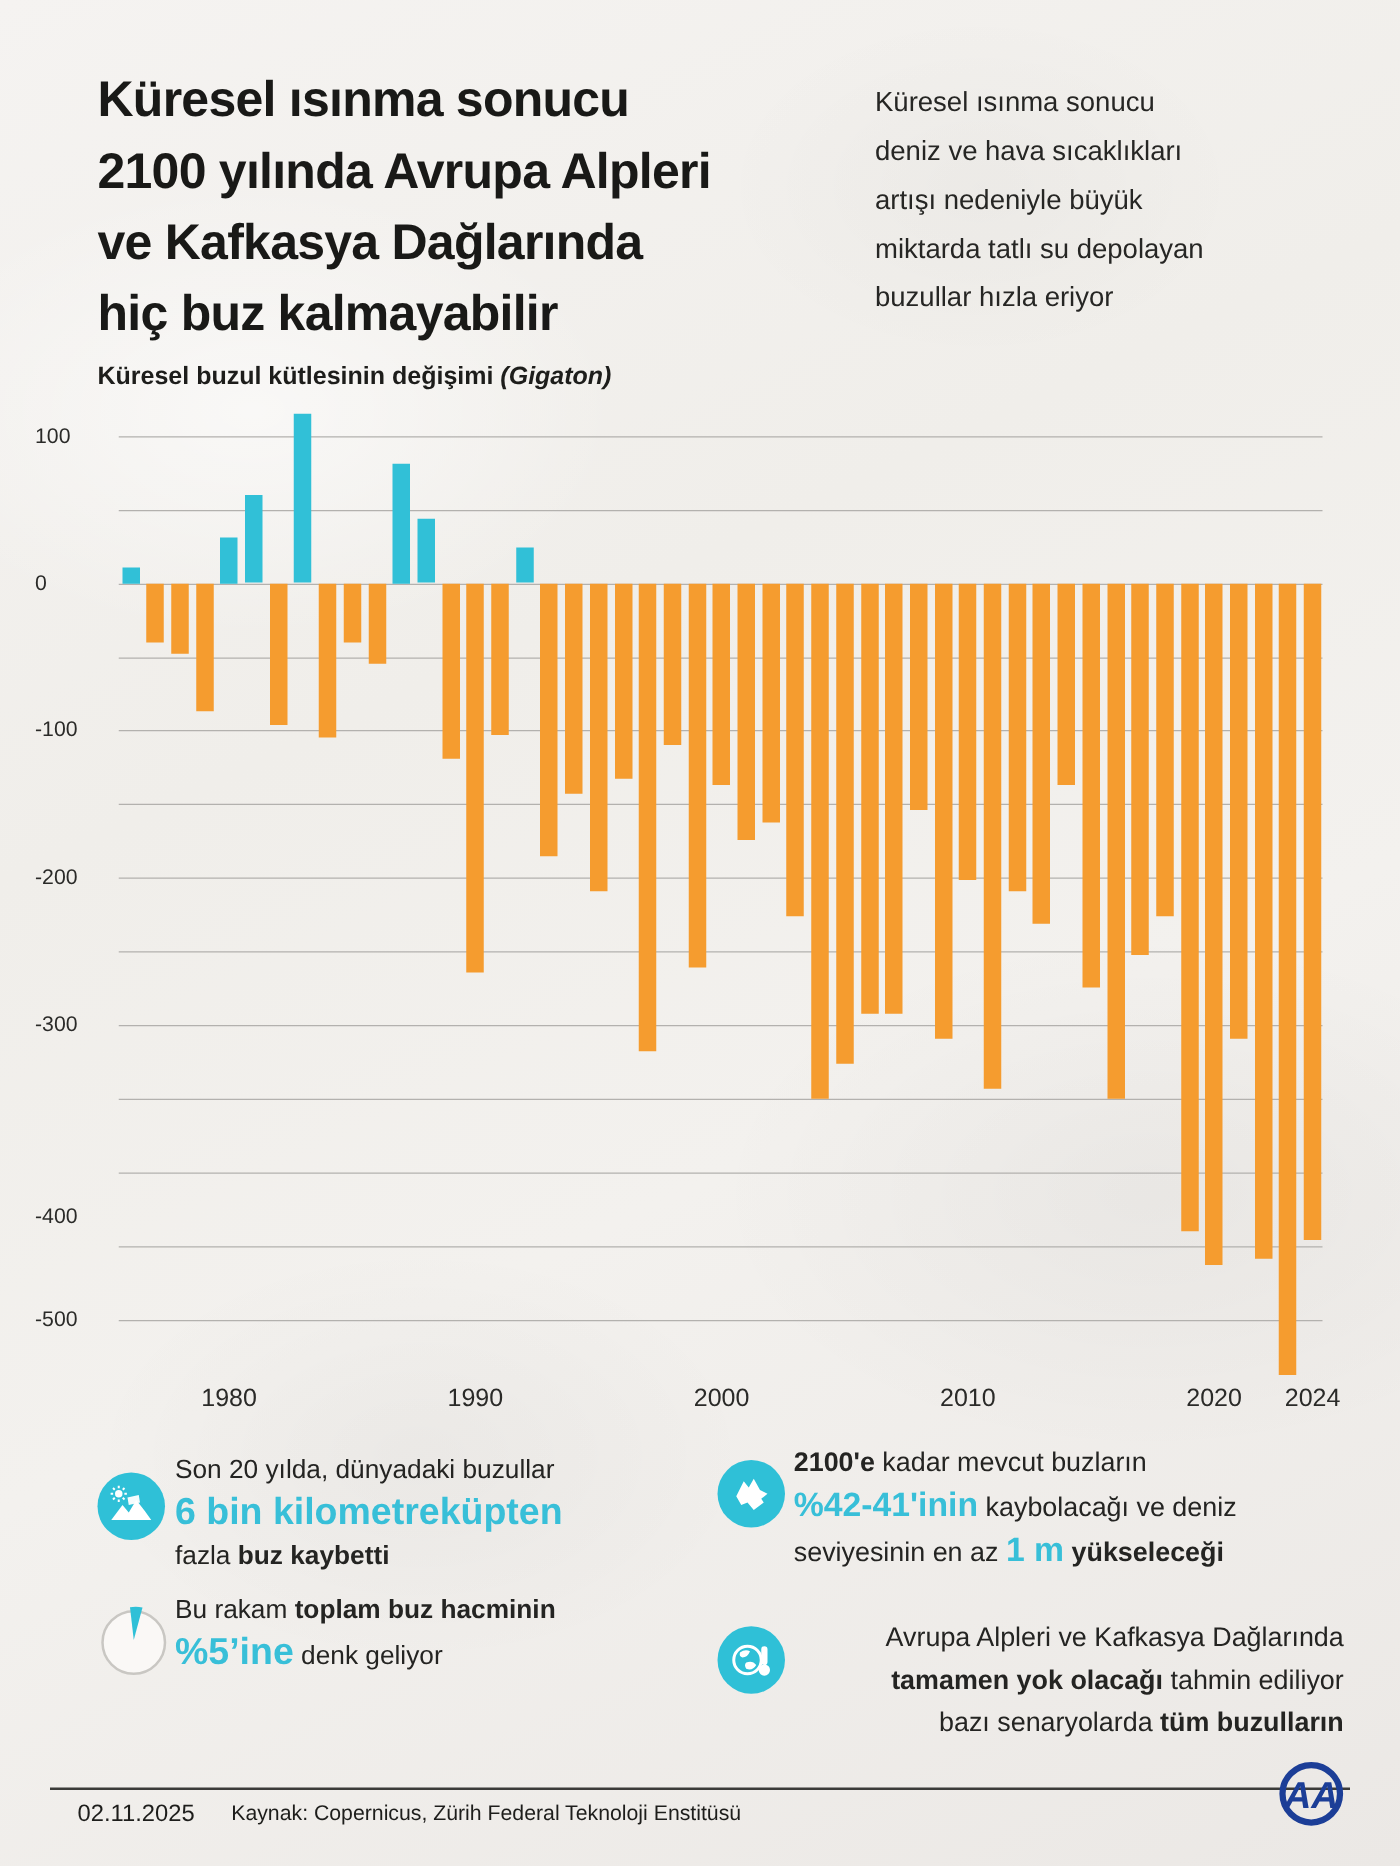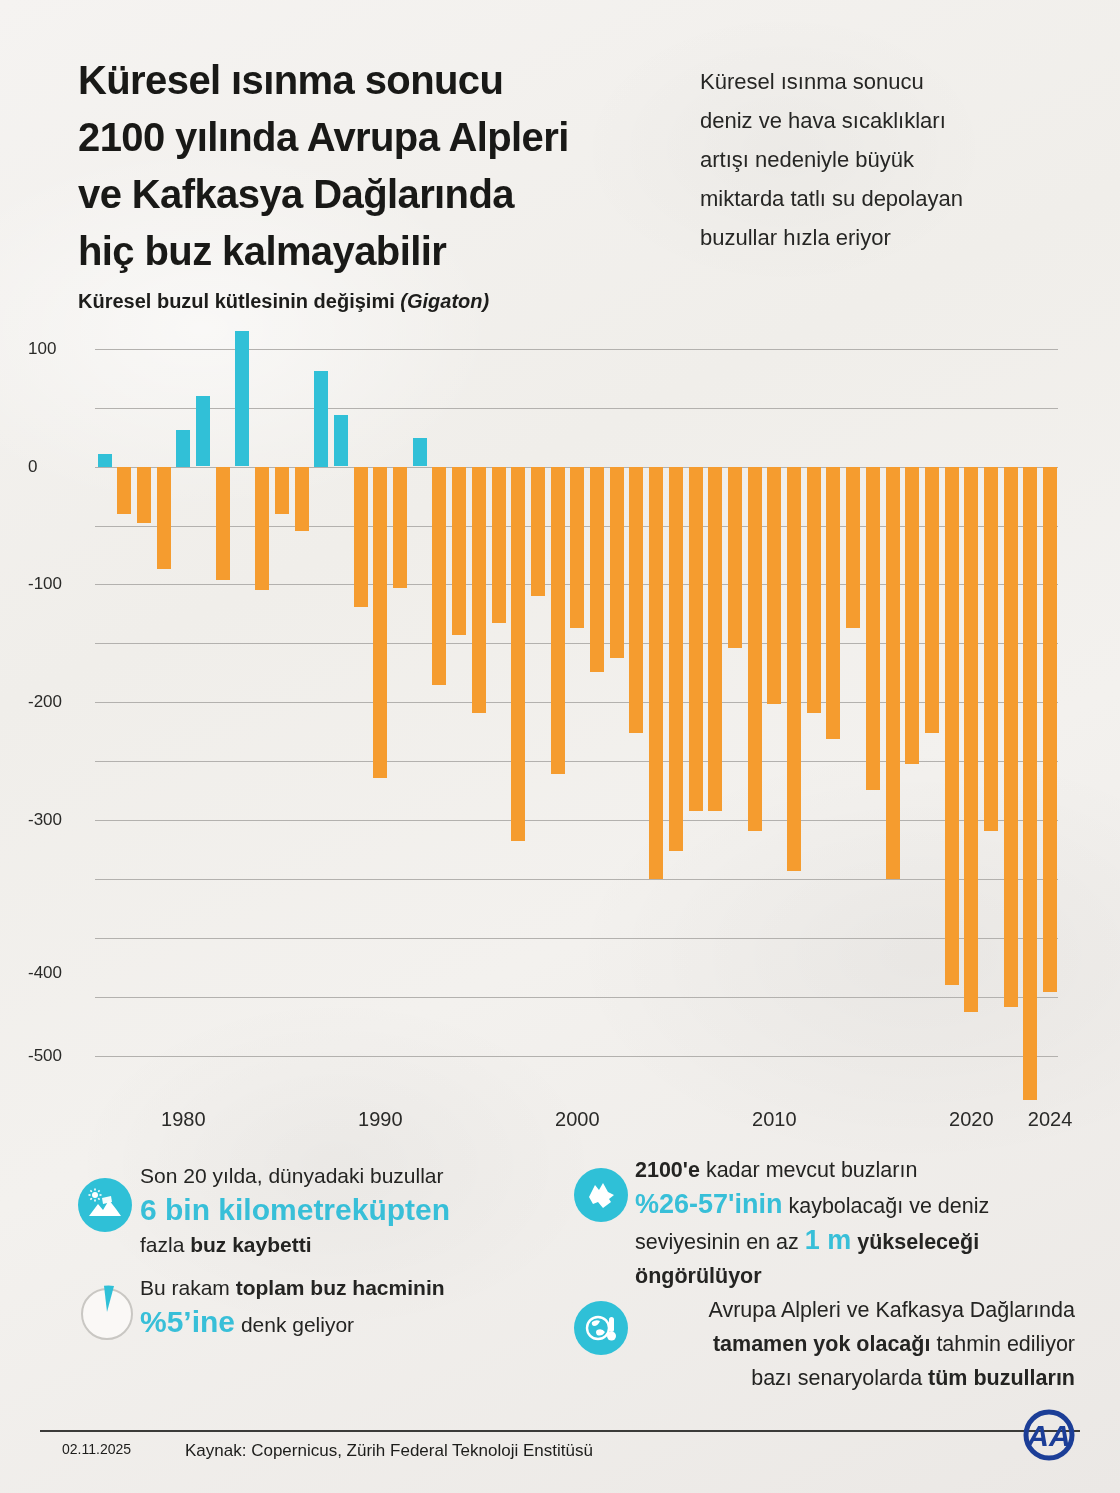--- a/index.html
+++ b/index.html
@@ -35,21 +35,21 @@
   .an-left .line{font-size:21px;line-height:32px;color:#242422;}
   .an-right .line{font-size:21.5px;line-height:34px;color:#242422;}
   .b{font-weight:700;}
   .cb{font-weight:700;font-size:30px;line-height:36px;color:#38bfd8;}
   .cb2{font-weight:700;font-size:27px;color:#38bfd8;}
   .icon-circle{position:absolute;width:54px;height:54px;border-radius:50%;
     background:#2fc0d7;display:flex;align-items:center;justify-content:center;}
   .icon-plain{position:absolute;width:58px;height:58px;}
   
   .footer-rule{left:40px;top:1430px;width:1040px;height:2px;background:#3b3b39;}
-  .footer-date{left:62px;top:1441px;font-size:14px;color:#1d1d1b;}
+  .footer-date{left:62px;top:1441px;font-size:19px;color:#1d1d1b;}
   .footer-source{left:185px;top:1441px;font-size:17px;color:#1d1d1b;}
   .aa-logo{left:1018px;top:1406px;width:62px;height:62px;}
 </style>
 </head>
 <body>
 
 <div class="page">
 
   <div class="abs title">Küresel ısınma sonucu
 2100 yılında Avrupa Alpleri
@@ -179,23 +179,22 @@
       <span class="line"><span class="cb">%5’ine</span><span> denk geliyor</span></span>
     </div>
 
   <div class="abs icon-circle" style="left:574px;top:1168px;">
     <svg width="40" height="40" viewBox="0 0 40 40">
       <path fill="#ffffff" d="M8,22 L14,10 L18,15 L22,8 L27,17 L33,20 L28,24 L30,27 L22,33 L17,27 L12,29 Z"></path>
     </svg>
   </div>
   <div class="abs annot-text an-right" style="left:635px;top:1153px;width:440px;">
       <span class="line"><span class="b">2100'e</span><span> kadar mevcut buzların</span></span>
-      <span class="line"><span class="cb2">%26-57'inin</span><span> kaybolacağı ve deniz</span></span>
+      <span class="line"><span class="cb2">%42-41'inin</span><span> kaybolacağı ve deniz</span></span>
       <span class="line"><span>seviyesinin en az </span><span class="cb2">1 m</span><span> </span><span class="b">yükseleceği</span></span>
-      <span class="line"><span class="b">öngörülüyor</span></span>
     </div>
 
   <div class="abs icon-circle" style="left:574px;top:1301px;">
     <svg width="40" height="40" viewBox="0 0 40 40">
       <circle cx="17" cy="20" r="11" fill="none" stroke="#ffffff" stroke-width="2.4"></circle>
       <path fill="#ffffff" d="M11,14 Q15,11 19,13 Q17,18 13,18 Q10,17 11,14 Z M16,22 Q21,20 24,24 Q21,29 16,27 Q14,24 16,22 Z"></path>
       <rect x="28" y="9" width="5" height="15" rx="2.5" fill="#ffffff"></rect>
       <circle cx="30.5" cy="28" r="4.5" fill="#ffffff"></circle>
     </svg>
   </div>

